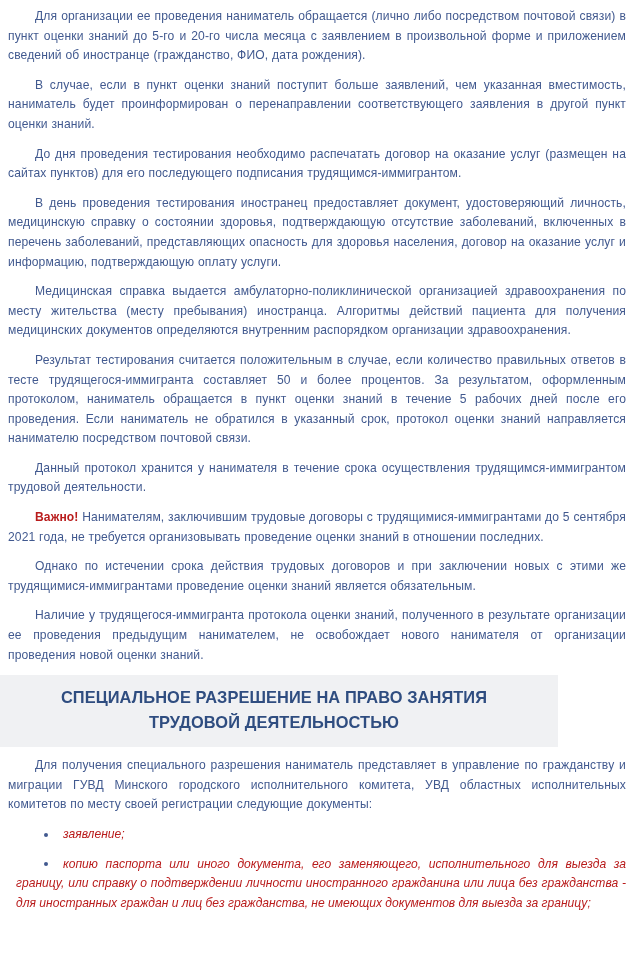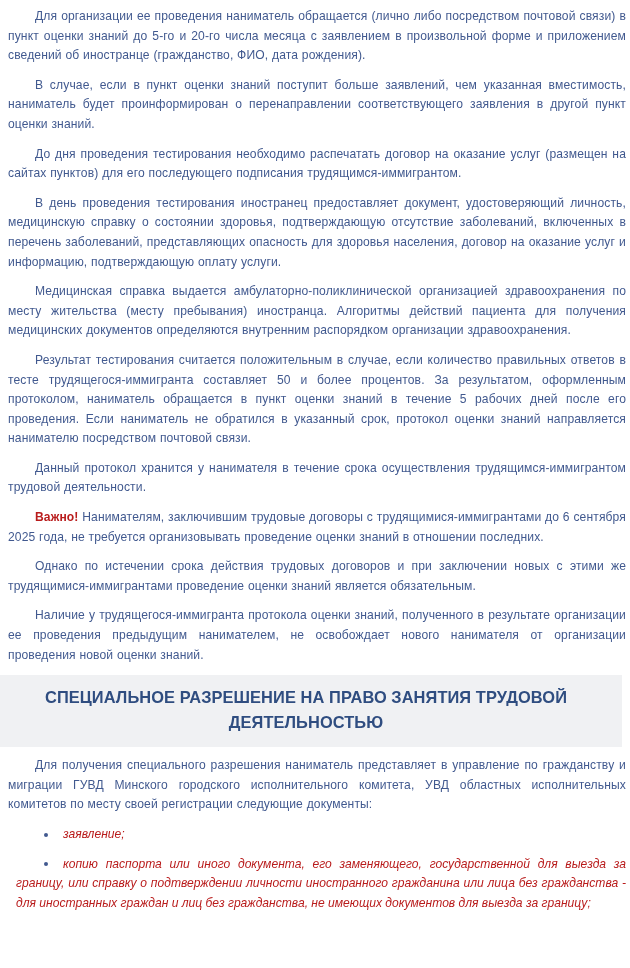--- a/index.html
+++ b/index.html
@@ -41,21 +41,21 @@
   p.para:first-child {
     margin-top: 7px;
   }
   .para b,
   .para strong {
     font-weight: bold;
     color: #b91c1c;
   }
   .banner {
     background: #f0f1f3;
-    width: 622px;
+    width: 558px;
     margin: 9px 0 0 0;
     padding: 10px 36px 12px 26px;
     box-sizing: border-box;
   }
   .banner h2 {
     margin: 0;
     font-size: 16.4px;
     line-height: 25px;
     font-weight: bold;
     text-align: center;
@@ -104,39 +104,39 @@
 
   <div class="body-col">
     <p class="para">Для организации ее проведения наниматель обращается (лично либо посредством почтовой связи) в пункт оценки знаний до 5-го и 20-го числа месяца с заявлением в произвольной форме и приложением сведений об иностранце (гражданство, ФИО, дата рождения).</p>
     <p class="para">В случае, если в пункт оценки знаний поступит больше заявлений, чем указанная вместимость, наниматель будет проинформирован о перенаправлении соответствующего заявления в другой пункт оценки знаний.</p>
     <p class="para">До дня проведения тестирования необходимо распечатать договор на оказание услуг (размещен на сайтах пунктов) для его последующего подписания трудящимся-иммигрантом.</p>
     <p class="para">В день проведения тестирования иностранец предоставляет документ, удостоверяющий личность, медицинскую справку о состоянии здоровья, подтверждающую отсутствие заболеваний, включенных в перечень заболеваний, представляющих опасность для здоровья населения, договор на оказание услуг и информацию, подтверждающую оплату услуги.</p>
     <p class="para">Медицинская справка выдается амбулаторно-поликлинической организацией здравоохранения по месту жительства (месту пребывания) иностранца. Алгоритмы действий пациента для получения медицинских документов определяются внутренним распорядком организации здравоохранения.</p>
     <p class="para">Результат тестирования считается положительным в случае, если количество правильных ответов в тесте трудящегося-иммигранта составляет 50 и более процентов. За результатом, оформленным протоколом, наниматель обращается в пункт оценки знаний в течение 5 рабочих дней после его проведения. Если наниматель не обратился в указанный срок, протокол оценки знаний направляется нанимателю посредством почтовой связи.</p>
     <p class="para">Данный протокол хранится у нанимателя в течение срока осуществления трудящимся-иммигрантом трудовой деятельности.</p>
 
-    <p class="para"><b>Важно!</b><span> Нанимателям, заключившим трудовые договоры с трудящимися-иммигрантами до 6 сентября 2025 года, не требуется организовывать проведение оценки знаний в отношении последних.</span></p>
+    <p class="para"><b>Важно!</b><span> Нанимателям, заключившим трудовые договоры с трудящимися-иммигрантами до 5 сентября 2021 года, не требуется организовывать проведение оценки знаний в отношении последних.</span></p>
 
     <p class="para">Однако по истечении срока действия трудовых договоров и при заключении новых с этими же трудящимися-иммигрантами проведение оценки знаний является обязательным.</p>
     <p class="para">Наличие у трудящегося-иммигранта протокола оценки знаний, полученного в результате организации ее проведения предыдущим нанимателем, не освобождает нового нанимателя от организации проведения новой оценки знаний.</p>
   </div>
 
   <div class="banner">
     <h2>СПЕЦИАЛЬНОЕ РАЗРЕШЕНИЕ НА ПРАВО ЗАНЯТИЯ ТРУДОВОЙ ДЕЯТЕЛЬНОСТЬЮ</h2>
   </div>
 
   <div class="body-col">
     <p class="para" style="margin-top:9px;">Для получения специального разрешения наниматель представляет в управление по гражданству и миграции ГУВД Минского городского исполнительного комитета, УВД областных исполнительных комитетов по месту своей регистрации следующие документы:</p>
 
     <ul class="doc-list">
       <li>
           <span class="bullet"></span>
           <span class="li-text">заявление;</span>
         </li>
       <li class="hang">
           <span class="bullet"></span>
-          <span class="li-text">копию паспорта или иного документа, его заменяющего, государственной для выезда за границу, или справку о подтверждении личности иностранного гражданина или лица без гражданства - для иностранных граждан и лиц без гражданства, не имеющих документов для выезда за границу;</span>
+          <span class="li-text">копию паспорта или иного документа, его заменяющего, исполнительного для выезда за границу, или справку о подтверждении личности иностранного гражданина или лица без гражданства - для иностранных граждан и лиц без гражданства, не имеющих документов для выезда за границу;</span>
         </li>
     </ul>
 
   </div>
 
 </div>
 
 </body></html>

